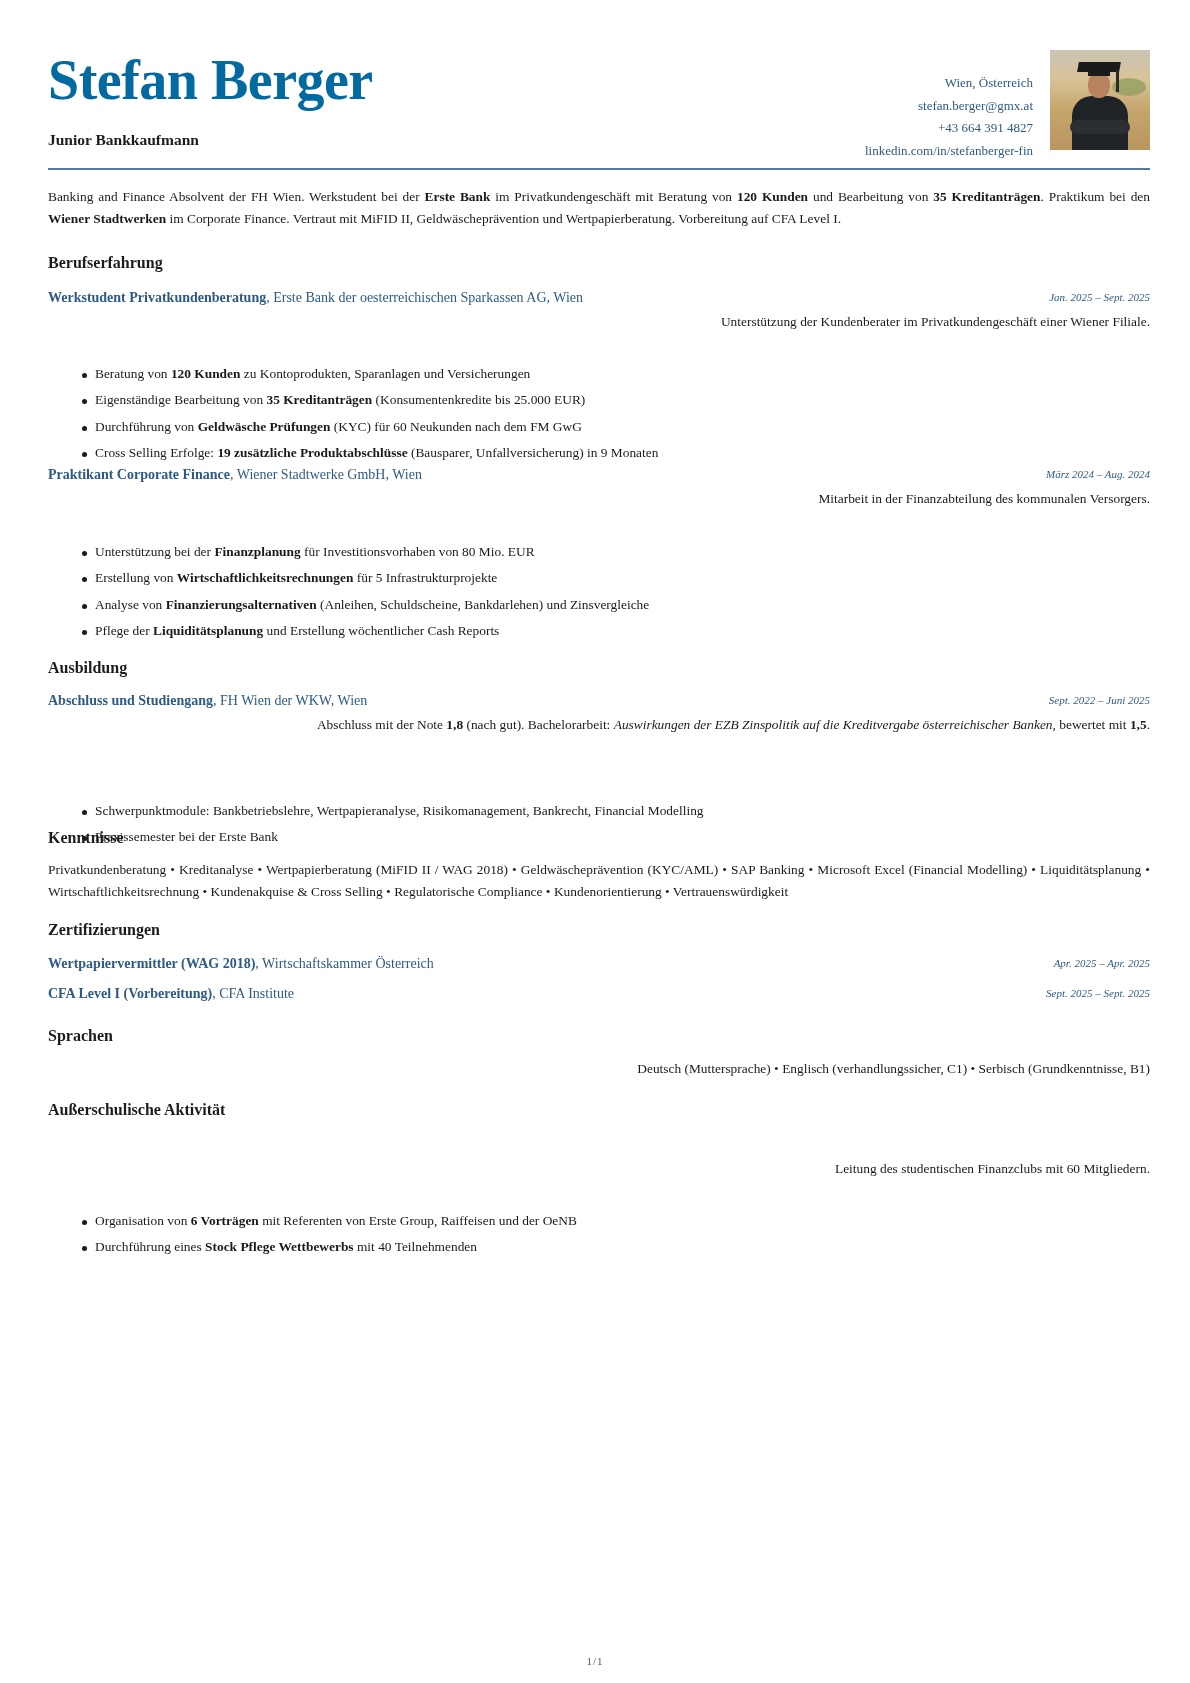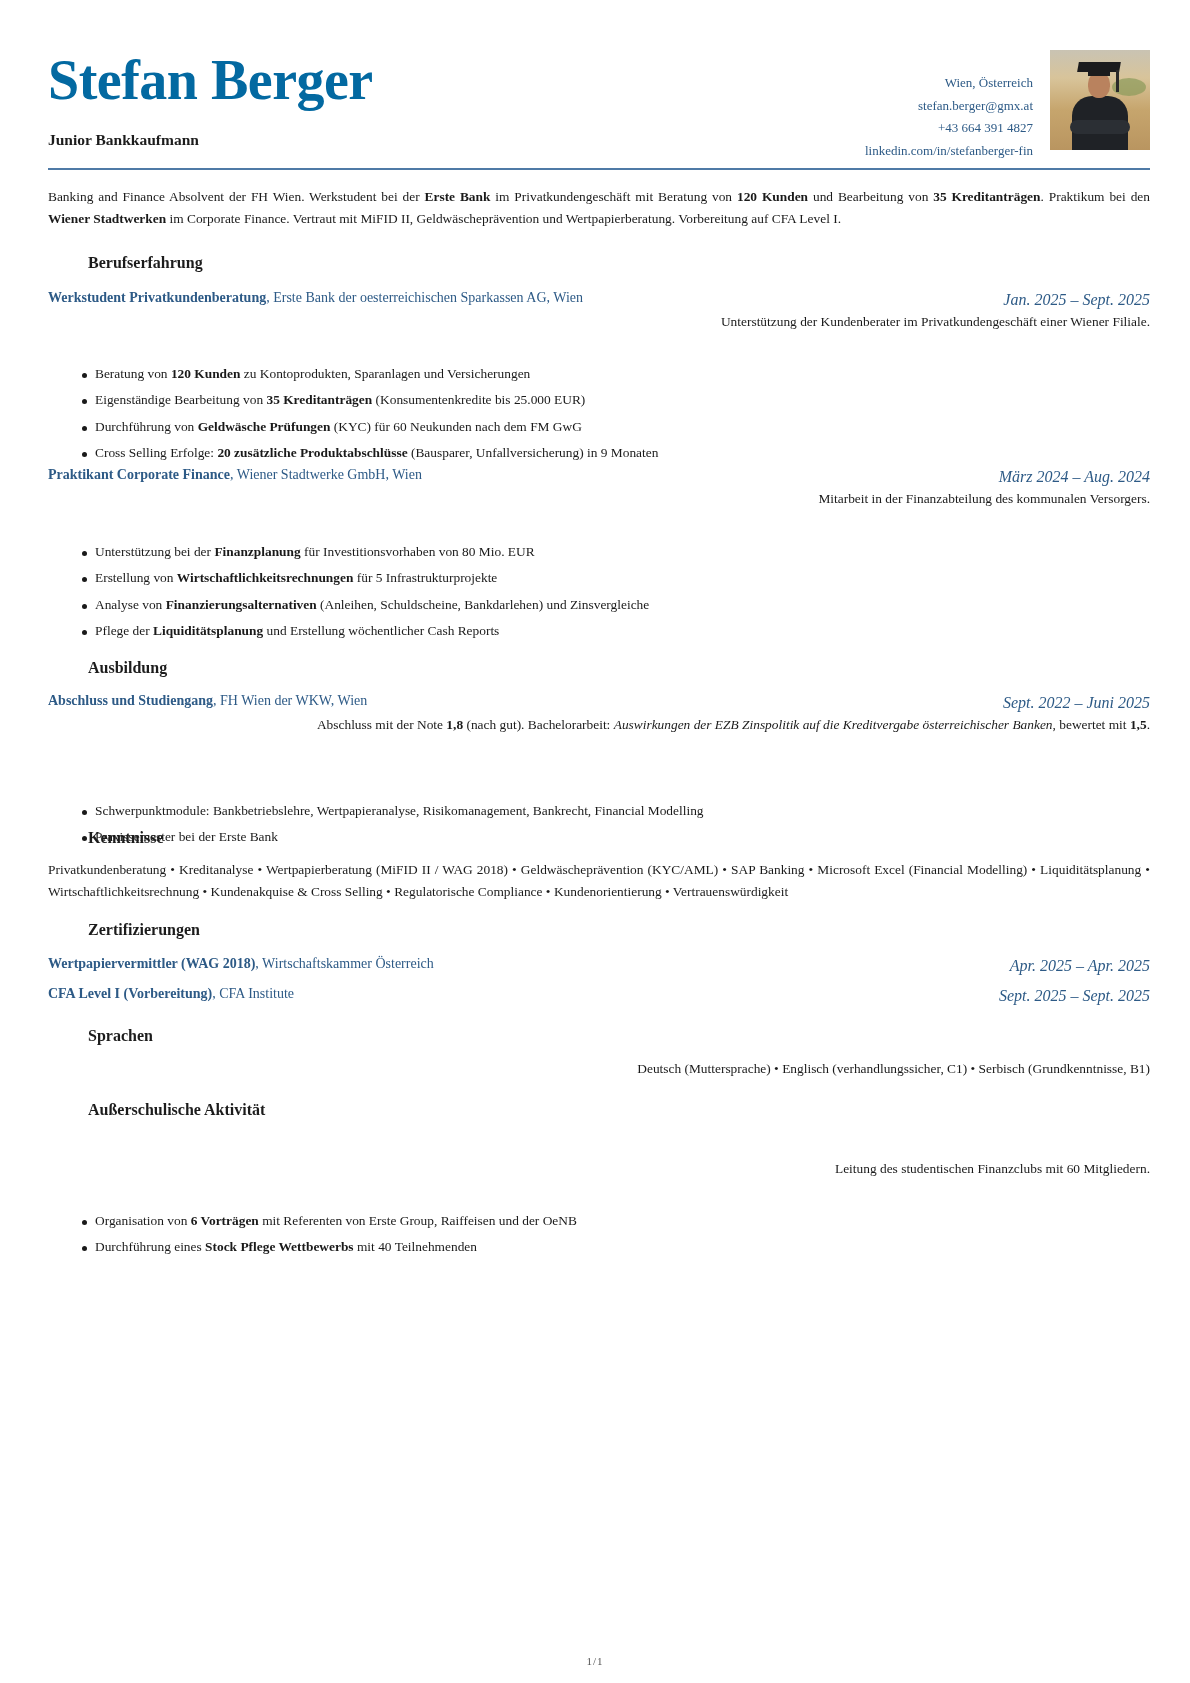--- a/index.html
+++ b/index.html
@@ -38,28 +38,28 @@
     .photo .tassel { position:absolute; left:66px; top:20px; width:3px; height:22px; background:#2a2a2a; }
     .rule { position: absolute; left: 0; top: 168px; width: 1102px; height: 2px; background: #4f7aa6; }
 
     .summary {
       position: absolute; left: 0; top: 186px; width: 1102px;
       font-size: 13.4px; line-height: 22px; text-align: justify;
     }
     .summary b { font-weight: bold; }
 
     .section-title {
-      position: absolute; left: 0; font-size: 16px; font-weight: bold; color: #1c1c1c; margin-left: 40px;
+      position: absolute; left: 0; font-size: 16px; font-weight: bold; color: #1c1c1c;
     }
     .entry-head {
       position: absolute; left: 0; width: 1102px; font-size: 14px; color: #2d5a86;
     }
     .entry-head .title { font-weight: bold; color: #2d5a86; }
     .entry-head .date {
-      position: absolute; right: 0; top: 1px; font-style: italic; font-size: 16px; color: #2d5a86;
+      position: absolute; right: 0; top: 1px; font-style: italic; font-size: 11px; color: #2d5a86;
     }
     .desc { position: absolute; left: 0; width: 1102px; font-size: 13.4px; text-align: right; }
     .desc i { font-style: italic; font-family: Liberation Serif, serif; }
     ul.bullets {
       position: absolute; left: 0; margin: 16px; padding: 0 0 0 31px; list-style: none;
       font-size: 13.4px; line-height: 26.3px;
     }
     ul.bullets li { position: relative; white-space: nowrap; }
     ul.bullets li::before {
       content: ""; position: absolute; left: -13px; top: 12px; width: 5px; height: 5px;
@@ -107,21 +107,21 @@
 
   <div class="entry-head" style="top:290px">
     <span class="title">Werkstudent Privatkundenberatung</span><span>, Erste Bank der oesterreichischen Sparkassen AG, Wien</span>
     <span class="date">Jan. 2025 – Sept. 2025</span>
   </div>
   <div class="desc" style="top:314px">Unterstützung der Kundenberater im Privatkundengeschäft einer Wiener Filiale.</div>
   <ul class="bullets" style="top:345px">
     <li><span>Beratung von </span><b>120 Kunden</b><span> zu Kontoprodukten, Sparanlagen und Versicherungen</span></li>
     <li><span>Eigenständige Bearbeitung von </span><b>35 Kreditanträgen</b><span> (Konsumentenkredite bis 25.000 EUR)</span></li>
     <li><span>Durchführung von </span><b>Geldwäsche Prüfungen</b><span> (KYC) für 60 Neukunden nach dem FM GwG</span></li>
-    <li><span>Cross Selling Erfolge: </span><b>20 zusätzliche Produktabschlüsse</b><span> (Bausparer, Unfallversicherung) in 9 Monaten</span></li>
+    <li><span>Cross Selling Erfolge: </span><b>19 zusätzliche Produktabschlüsse</b><span> (Bausparer, Unfallversicherung) in 9 Monaten</span></li>
   </ul>
 
   <div class="entry-head" style="top:467px">
     <span class="title">Praktikant Corporate Finance</span><span>, Wiener Stadtwerke GmbH, Wien</span>
     <span class="date">März 2024 – Aug. 2024</span>
   </div>
   <div class="desc" style="top:491px">Mitarbeit in der Finanzabteilung des kommunalen Versorgers.</div>
   <ul class="bullets" style="top:523px">
     <li><span>Unterstützung bei der </span><b>Finanzplanung</b><span> für Investitionsvorhaben von 80 Mio. EUR</span></li>
     <li><span>Erstellung von </span><b>Wirtschaftlichkeitsrechnungen</b><span> für 5 Infrastrukturprojekte</span></li>

